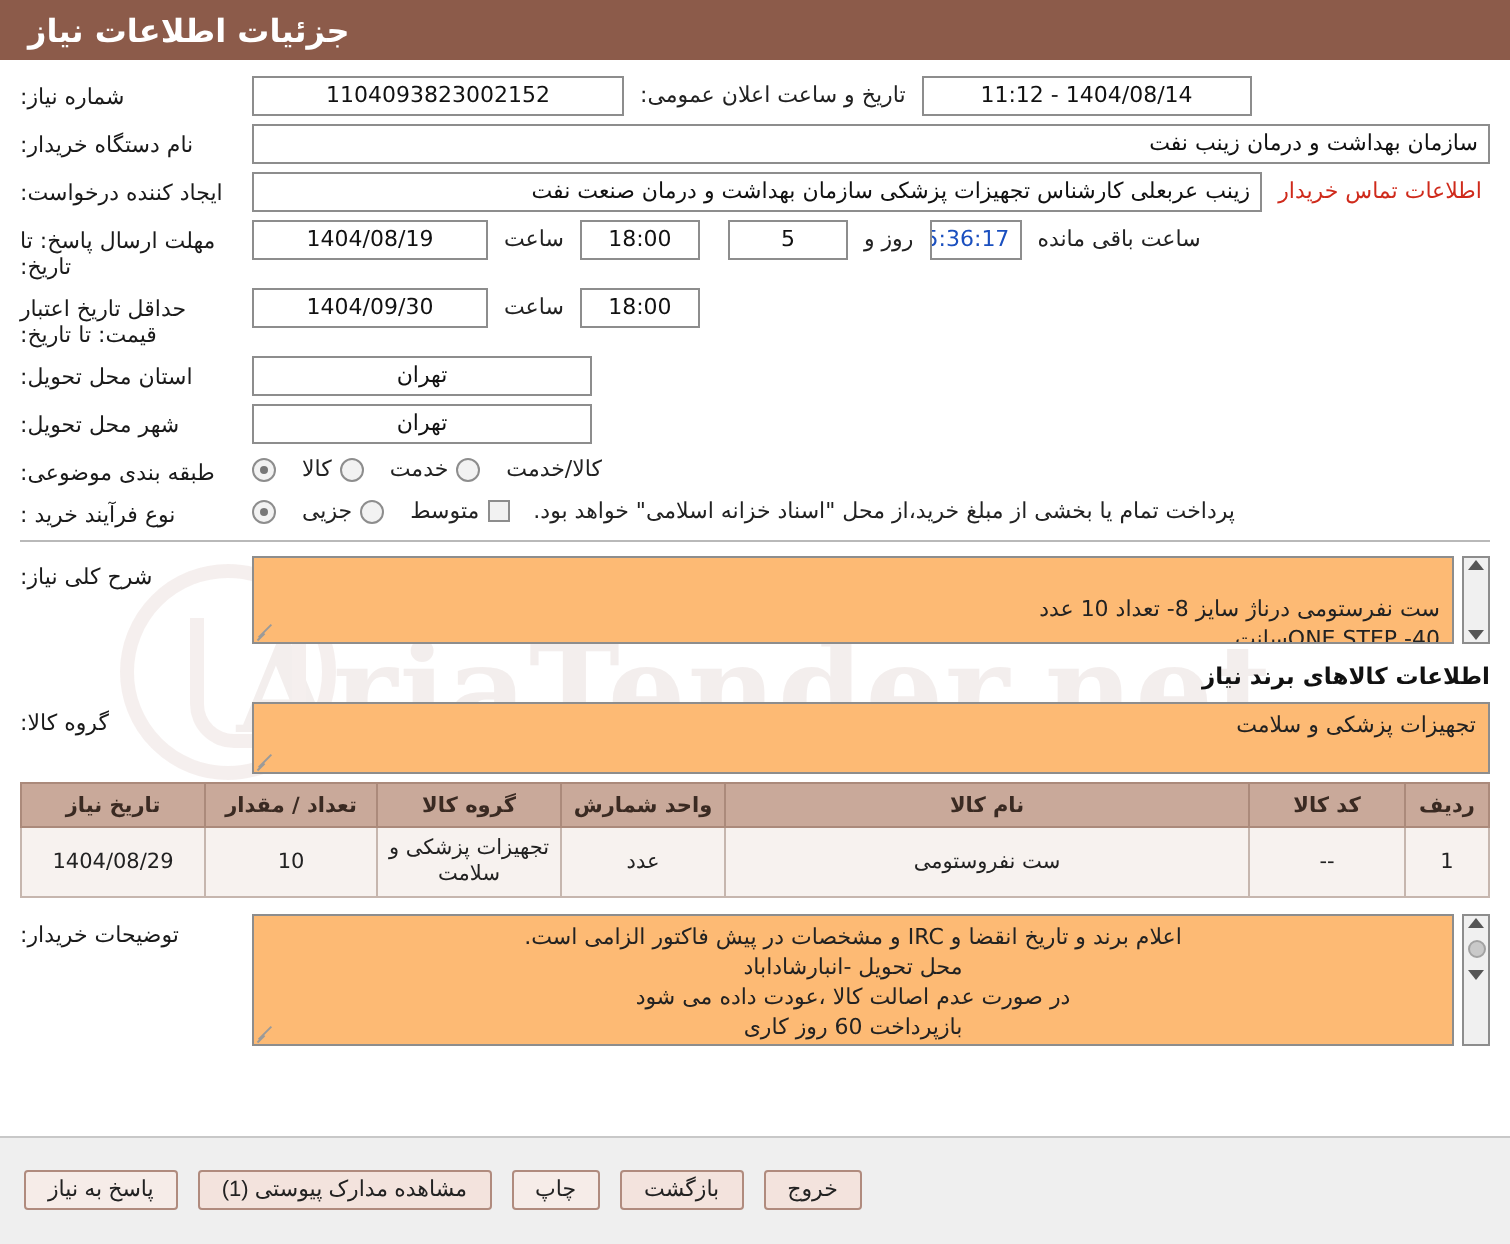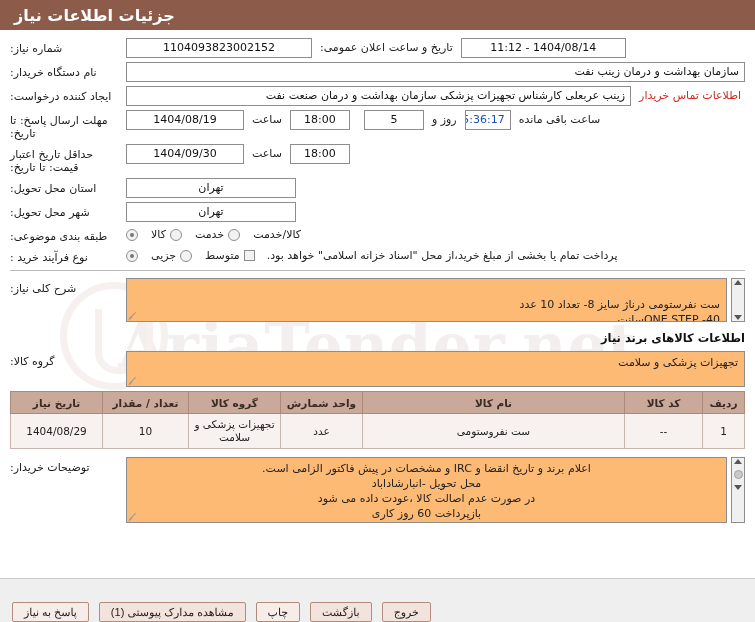--- a/index.html
+++ b/index.html
@@ -210,28 +210,28 @@
     text-align: center;
     padding: 4px 3px;
     line-height: 13px;
     color: #222;
   }
   
   .footer {
     position: absolute;
     left: 0; bottom: 0;
     width: 755px;
-    height: 44px;
+    height: 54px;
     background: #efefef;
     border-top: 1px solid #c8c8c8;
     display: flex;
     flex-direction: row-reverse;
-    align-items: flex-end;
+    align-items: flex-start;
     gap: 10px;
-    padding: 0 12px;
+    padding: 16px 12px;
   }
   .btn {
     border: 1px solid #b08b7e;
     background: #f6ece8;
     color: #222;
     font-size: 11px;
     height: 20px;
     line-height: 18px;
     padding: 0 11px;
     border-radius: 2px;

